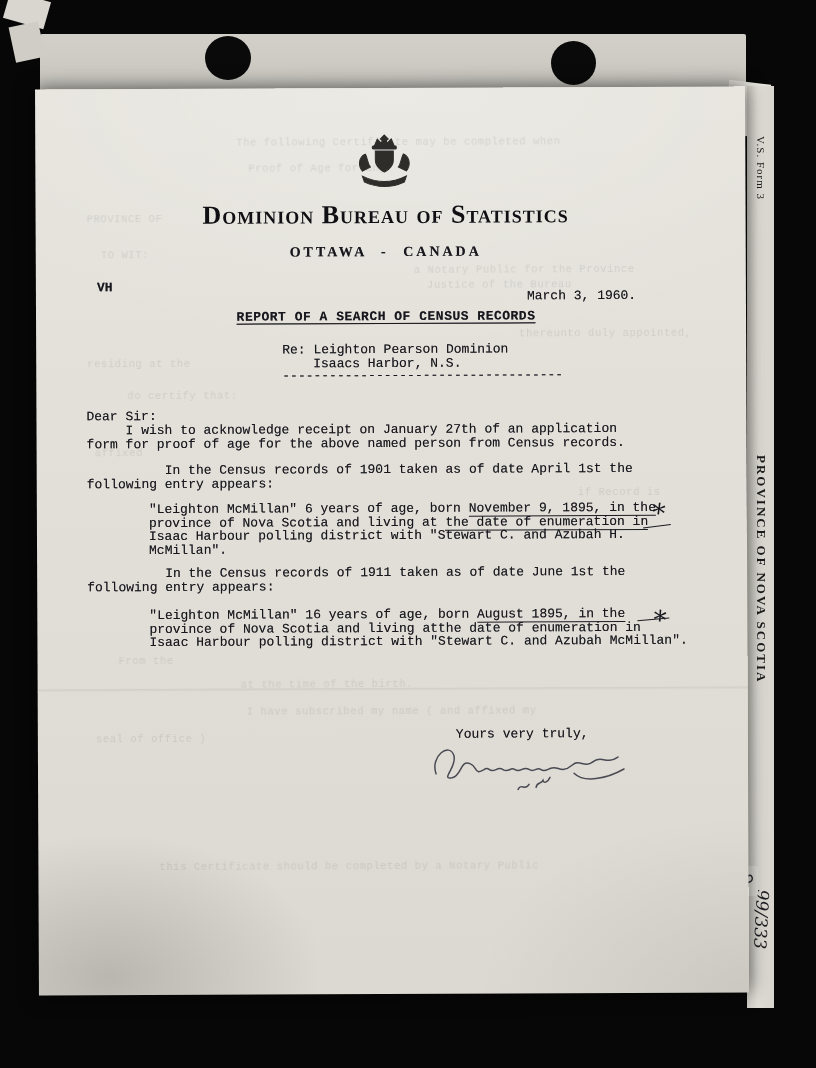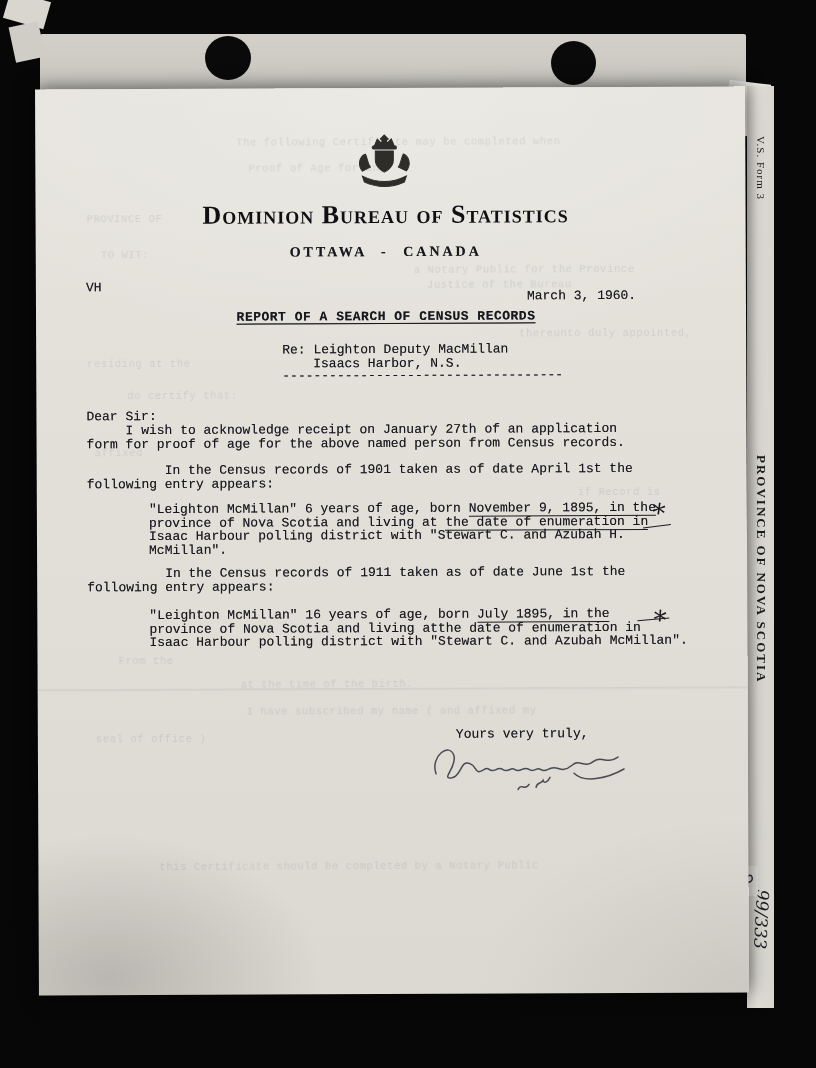--- a/index.html
+++ b/index.html
@@ -53,21 +53,21 @@
   .ind10 { text-indent:78px; }
   .u { border-bottom:1.3px solid #1b1b22; }
 
   .crest { left:316px; top:46px; }
   .bureau { left:50px; top:112px; width:600px; text-align:center;
     font-family:"Liberation Serif","DejaVu Serif",serif; font-variant:small-caps;
     font-weight:700; font-size:26px; letter-spacing:1px; color:#101014; }
   .ottawa { left:50px; top:156px; width:600px; text-align:center;
     font-family:"Liberation Serif","DejaVu Serif",serif; font-weight:700;
     font-size:14px; letter-spacing:3px; word-spacing:8px; }
-  .initials { left:50px; top:192px; font-weight:400; }
+  .initials { left:61px; top:192px; font-weight:700; }
   .date { left:491px; top:202px;font-family:Liberation Mono, monospace; }
   .report-title { left:50px; top:222px; width:600px; text-align:center;
     font-weight:700; letter-spacing:.5px; text-decoration:underline; text-underline-offset:3px; }
   .re-block { left:246px; top:255px; }
   .re2 { text-indent:31px;font-family:Liberation Mono, monospace; }
   .re-dash { margin-top:-1px; letter-spacing:0; }
   .salutation { left:50px; top:321px; }
   .p1 { left:50px; top:335px; width:600px; }
   .c1901-intro { left:50px; top:375px; width:600px; }
   .quote1 { left:112px; top:414px; }
@@ -144,21 +144,21 @@
     </div>
     <div class="abs bureau">Dominion Bureau of Statistics</div>
     <div class="abs ottawa ink">OTTAWA - CANADA</div>
 
     <div class="abs initials tline ink">VH</div>
     <div class="abs date tline ink">March 3, 1960.</div>
 
     <div class="abs report-title tline ink">REPORT OF A SEARCH OF CENSUS RECORDS</div>
 
     <div class="abs re-block ink">
-      <div class="tline">Re: Leighton Deputy MacMillan</div>
+      <div class="tline">Re: Leighton Pearson Dominion</div>
       <div class="tline re2">Isaacs Harbor, N.S.</div>
       <div class="tline re-dash">------------------------------------</div>
     </div>
 
     <div class="abs salutation tline ink">Dear Sir:</div>
 
     <div class="abs p1 ink">
       <div class="tline ind5">I wish to acknowledge receipt on January 27th of an application</div>
       <div class="tline">form for proof of age for the above named person from Census records.</div>
     </div>
@@ -176,21 +176,21 @@
     </div>
     <div class="abs ast1 asterisk">*</div>
     <div class="ext ext1"></div>
 
     <div class="abs c1911-intro ink">
       <div class="tline ind10">In the Census records of 1911 taken as of date June 1st the</div>
       <div class="tline">following entry appears:</div>
     </div>
 
     <div class="abs quote2 ink">
-      <div class="tline"><span>"Leighton McMillan" 16 years of age, born </span><span class="u">July 1895, in the</span></div>
+      <div class="tline"><span>"Leighton McMillan" 16 years of age, born </span><span class="u">August 1895, in the</span></div>
       <div class="tline">province of Nova Scotia and living atthe date of enumeration in</div>
       <div class="tline">Isaac Harbour polling district with "Stewart C. and Azubah McMillan".</div>
     </div>
     <div class="abs ast2 asterisk">*</div>
     <div class="ext ext2"></div>
 
     <div class="abs valediction tline ink">Yours very truly,</div>
 
     <div class="abs signature">
       <svg width="220" height="60" viewBox="0 0 220 60">

